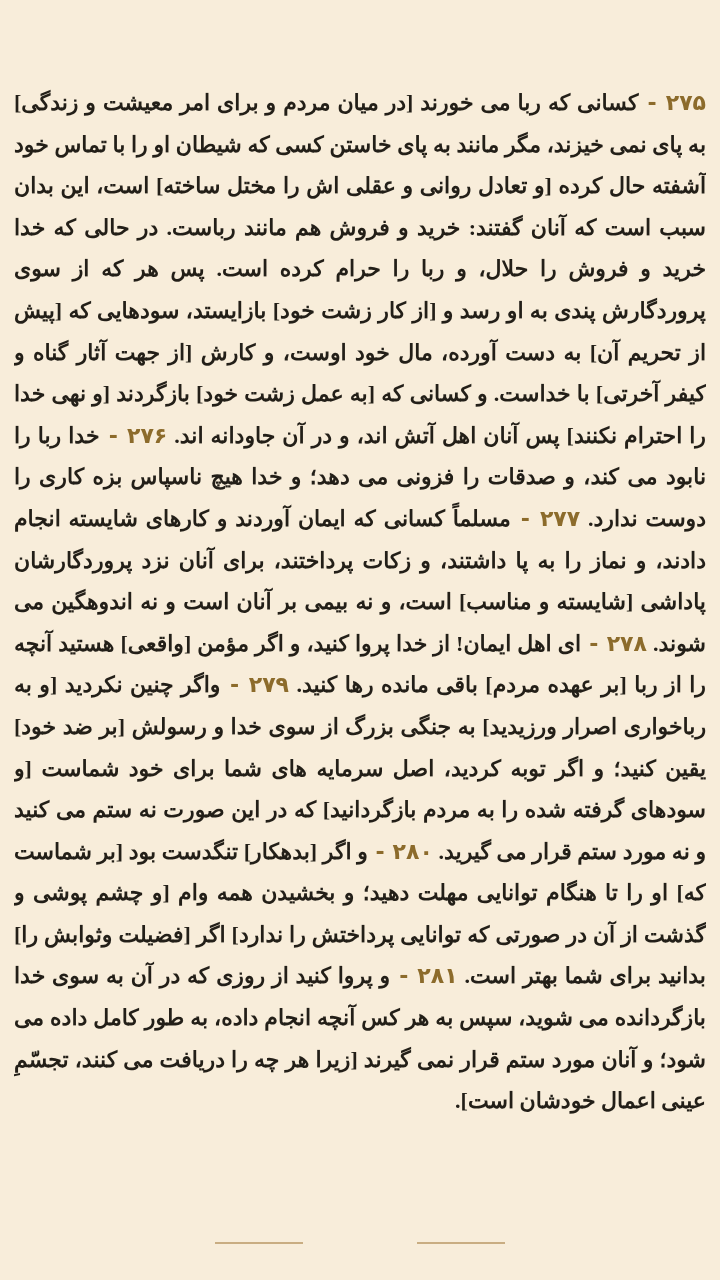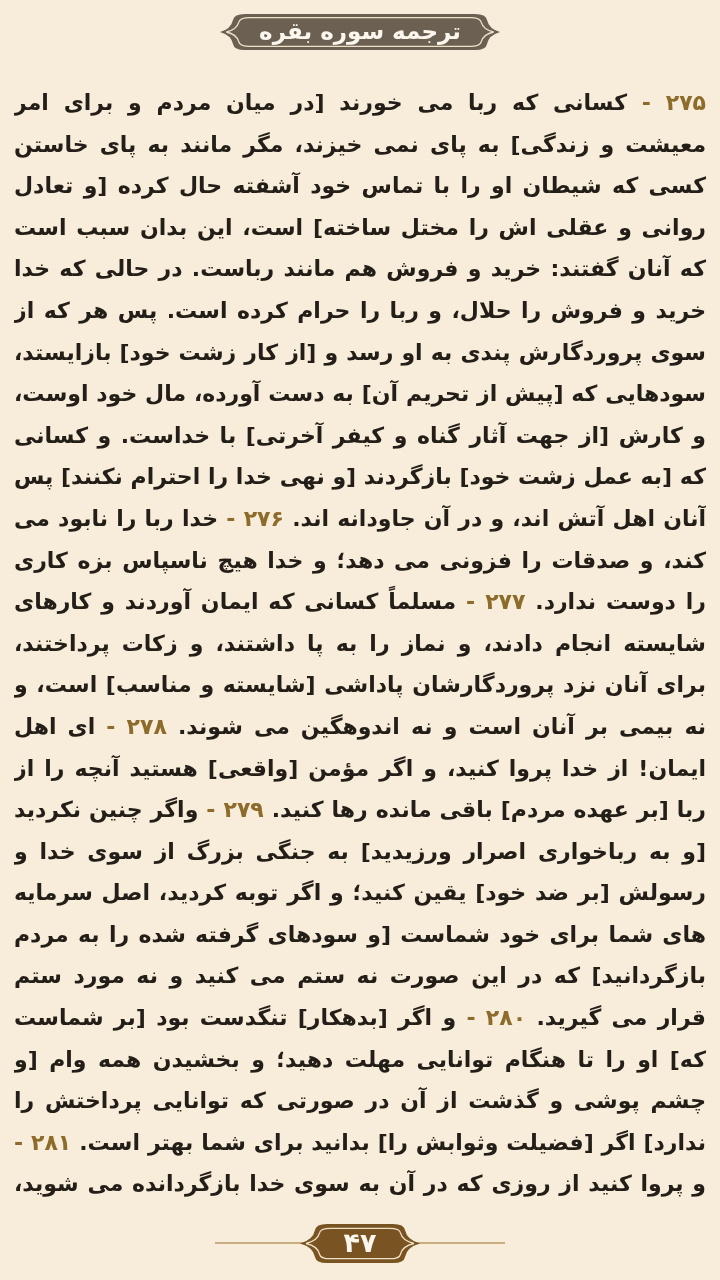--- a/index.html
+++ b/index.html
@@ -58,21 +58,21 @@
     height: 1122px;
     overflow: hidden;
     direction: rtl;
     text-align: justify;
     font-size: 22px;
     font-weight: bold;
     color: var(--text, #231f18);
     line-height: 41.6px;
   }
   .vnum { color: var(--verse_number, #8c6b2b); margin-top: 40px; }
-  .vtext { color: var(--text, #231f18); }
+  .vtext { color: var(--text, #231f18); font-family: Liberation Serif, serif; }
   
   .rule {
     position: absolute;
     top: 1242px;
     height: 2px;
     background: var(--rule, #c9ad82);
   }
   .rule-left  { left: 215px; width: 88px; }
   .rule-right { left: 417px; width: 88px; }
   .page-badge {
@@ -104,37 +104,19 @@
     color: var(--banner_text, #fbf7ee);
     font-size: 27px;
     font-weight: bold;
   }
 </style>
 </head>
 <body>
 
 <div class="page">
 
-  <div class="banner">
-    <svg viewBox="0 0 280 42" preserveAspectRatio="none">
-      <path class="banner-shape" d="M 0 21 Q 11 18 13 9 Q 14 3 25 3 L 255 3 Q 266 3 267 9 Q 269 18 280 21
-           Q 269 24 267 33 Q 266 39 255 39 L 25 39 Q 14 39 13 33 Q 11 24 0 21 Z"></path>
-      <path class="banner-keyline" vector-effect="non-scaling-stroke" transform="translate(140,21) scale(0.955 0.80) translate(-140,-21)" d="M 0 21 Q 11 18 13 9 Q 14 3 25 3 L 255 3 Q 266 3 267 9 Q 269 18 280 21
-           Q 269 24 267 33 Q 266 39 255 39 L 25 39 Q 14 39 13 33 Q 11 24 0 21 Z"></path>
-    </svg>
-    <div class="banner-title">ترجمه سوره بقره</div>
-  </div>
 
   <div class="body-text"><span class="vnum">۲۷۵ - </span><span class="vtext">کسانی که ربا می خورند [در میان مردم و برای امر معیشت و زندگی] به پای نمی خیزند، مگر مانند به پای خاستن کسی که شیطان او را با تماس خود آشفته حال کرده [و تعادل روانی و عقلی اش را مختل ساخته] است، این بدان سبب است که آنان گفتند: خرید و فروش هم مانند رباست. در حالی که خدا خرید و فروش را حلال، و ربا را حرام کرده است. پس هر که از سوی پروردگارش پندی به او رسد و [از کار زشت خود] بازایستد، سودهایی که [پیش از تحریم آن] به دست آورده، مال خود اوست، و کارش [از جهت آثار گناه و کیفر آخرتی] با خداست. و کسانی که [به عمل زشت خود] بازگردند [و نهی خدا را احترام نکنند] پس آنان اهل آتش اند، و در آن جاودانه اند. </span><span class="vnum">۲۷۶ - </span><span class="vtext">خدا ربا را نابود می کند، و صدقات را فزونی می دهد؛ و خدا هیچ ناسپاس بزه کاری را دوست ندارد. </span><span class="vnum">۲۷۷ - </span><span class="vtext">مسلماً کسانی که ایمان آوردند و کارهای شایسته انجام دادند، و نماز را به پا داشتند، و زکات پرداختند، برای آنان نزد پروردگارشان پاداشی [شایسته و مناسب] است، و نه بیمی بر آنان است و نه اندوهگین می شوند. </span><span class="vnum">۲۷۸ - </span><span class="vtext">ای اهل ایمان! از خدا پروا کنید، و اگر مؤمن [واقعی] هستید آنچه را از ربا [بر عهده مردم] باقی مانده رها کنید. </span><span class="vnum">۲۷۹ - </span><span class="vtext">واگر چنین نکردید [و به رباخواری اصرار ورزیدید] به جنگی بزرگ از سوی خدا و رسولش [بر ضد خود] یقین کنید؛ و اگر توبه کردید، اصل سرمایه های شما برای خود شماست [و سودهای گرفته شده را به مردم بازگردانید] که در این صورت نه ستم می کنید و نه مورد ستم قرار می گیرید. </span><span class="vnum">۲۸۰ - </span><span class="vtext">و اگر [بدهکار] تنگدست بود [بر شماست که] او را تا هنگام توانایی مهلت دهید؛ و بخشیدن همه وام [و چشم پوشی و گذشت از آن در صورتی که توانایی پرداختش را ندارد] اگر [فضیلت وثوابش را] بدانید برای شما بهتر است. </span><span class="vnum">۲۸۱ - </span><span class="vtext">و پروا کنید از روزی که در آن به سوی خدا بازگردانده می شوید، سپس به هر کس آنچه انجام داده، به طور کامل داده می شود؛ و آنان مورد ستم قرار نمی گیرند [زیرا هر چه را دریافت می کنند، تجسّمِ عینی اعمال خودشان است]. </span></div>
 
   <div class="rule rule-left"></div>
   <div class="rule rule-right"></div>
-  <div class="page-badge">
-    <svg viewBox="0 0 120 47" preserveAspectRatio="none">
-      <path class="badge-shape" d="M 0 23.5 Q 13 20 15 10 Q 16 4 27 4 L 93 4 Q 104 4 105 10 Q 107 20 120 23.5
-           Q 107 27 105 37 Q 104 43 93 43 L 27 43 Q 16 43 15 37 Q 13 27 0 23.5 Z"></path>
-      <path class="badge-keyline" vector-effect="non-scaling-stroke" transform="translate(60,23.5) scale(0.90 0.78) translate(-60,-23.5)" d="M 0 23.5 Q 13 20 15 10 Q 16 4 27 4 L 93 4 Q 104 4 105 10 Q 107 20 120 23.5
-           Q 107 27 105 37 Q 104 43 93 43 L 27 43 Q 16 43 15 37 Q 13 27 0 23.5 Z"></path>
-    </svg>
-    <div class="page-number">۴۷</div>
-  </div>
 
 </div>
 
 </body></html>

